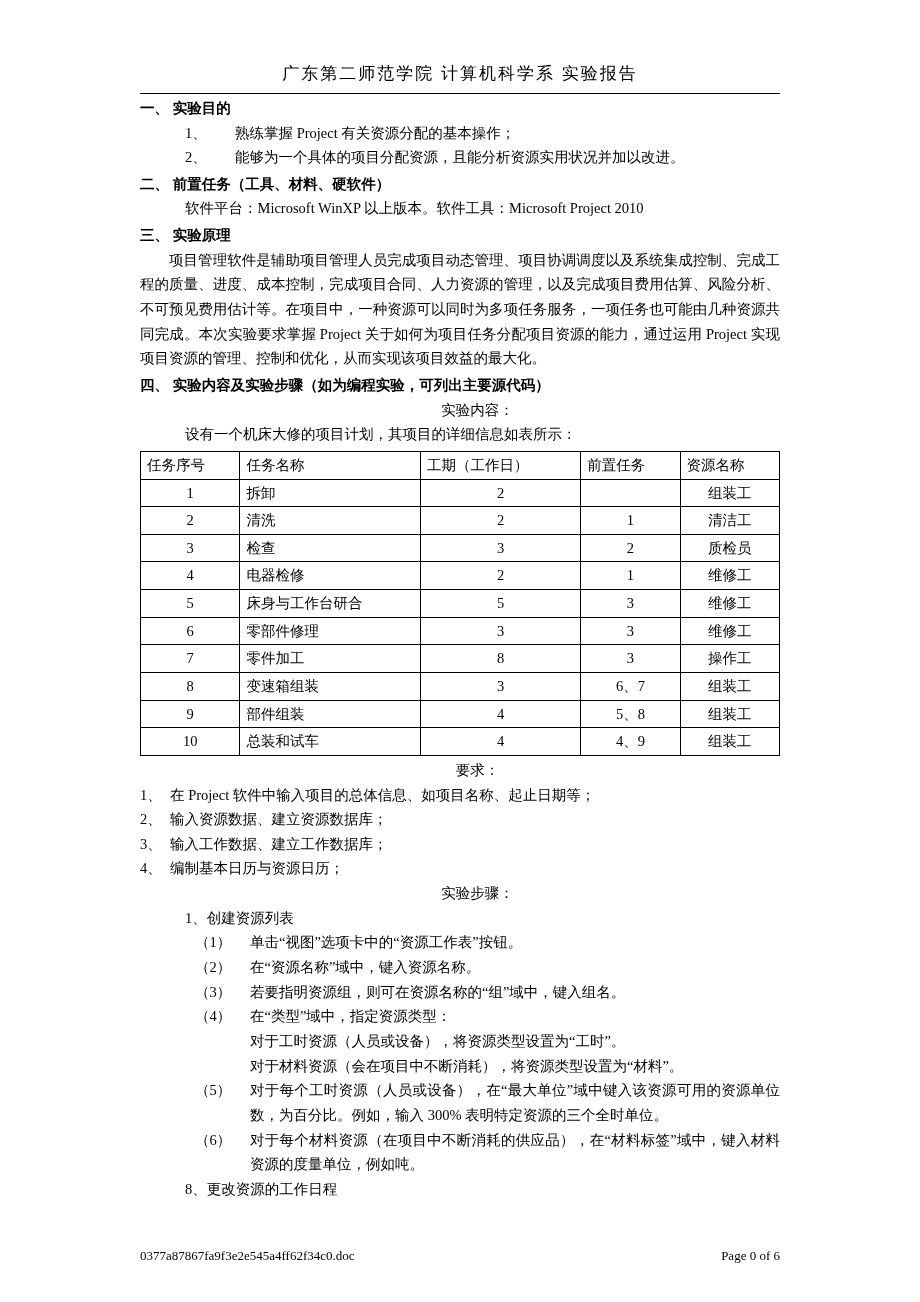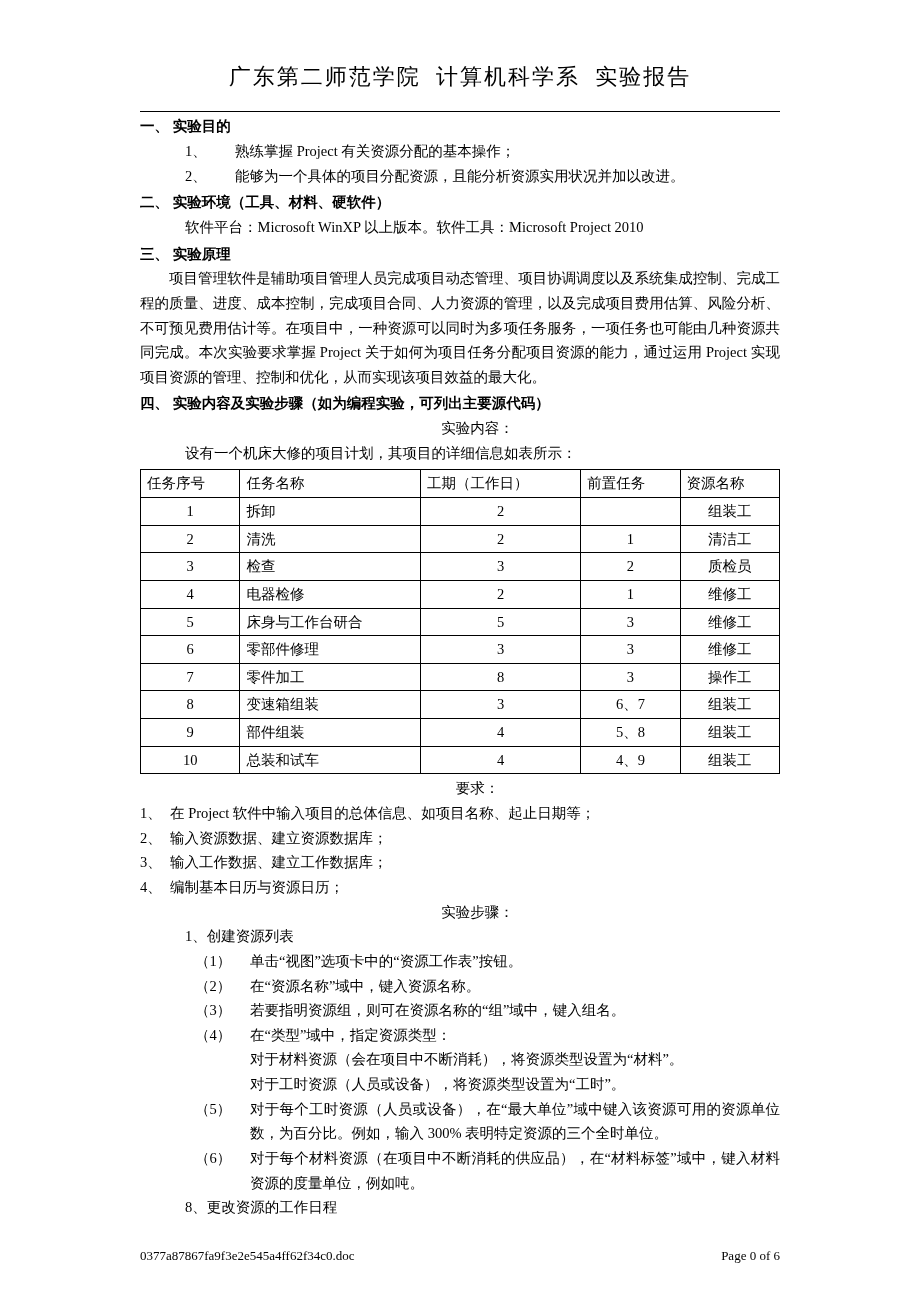--- a/index.html
+++ b/index.html
@@ -13,26 +13,26 @@
     width: 920px;
     min-height: 1302px;
     box-sizing: border-box;
     padding: 60px 140px 40px 140px;
     position: relative;
     font-size: 14.5px;
     line-height: 1.7;
   }
   .header-title {
     text-align: center;
-    font-size: 22px;
+    font-size: 17px;
     letter-spacing: 2px;
-    padding-bottom: 14px;
+    padding-bottom: 4px;
     border-bottom: 1px solid #000;
     margin-bottom: 2px;
-    font-family: Liberation Mono, monospace;
+    font-family: Liberation Sans, sans-serif;
   }
   .section-line {
     margin-top: 2px;
   }
   .section-head {
     font-weight: bold;
   }
   .num-list {
     padding-left: 45px;
   }
@@ -102,21 +102,21 @@
       <span class="n">1、</span>
       <span>熟练掌握 Project 有关资源分配的基本操作；</span>
     </div>
     <div class="num-item">
       <span class="n">2、</span>
       <span>能够为一个具体的项目分配资源，且能分析资源实用状况并加以改进。</span>
     </div>
   </div>
 
   <div class="section-line">
-    <span class="section-head">二、 实验环境（工具、材料、硬软件）</span>
+    <span class="section-head">二、 前置任务（工具、材料、硬软件）</span>
   </div>
   <div class="indent-1">软件平台：Microsoft WinXP 以上版本。软件工具：Microsoft Project 2010</div>
 
   <div class="section-line">
     <span class="section-head">三、 实验原理</span>
   </div>
   <p class="body-text" style="text-indent:2em;padding-left:0;">项目管理软件是辅助项目管理人员完成项目动态管理、项目协调调度以及系统集成控制、完成工程的质量、进度、成本控制，完成项目合同、人力资源的管理，以及完成项目费用估算、风险分析、不可预见费用估计等。在项目中，一种资源可以同时为多项任务服务，一项任务也可能由几种资源共同完成。本次实验要求掌握 Project 关于如何为项目任务分配项目资源的能力，通过运用 Project 实现项目资源的管理、控制和优化，从而实现该项目效益的最大化。</p>
 
   <div class="section-line">
     <span class="section-head">四、 实验内容及实验步骤（如为编程实验，可列出主要源代码）</span>
@@ -239,22 +239,22 @@
         <span class="stxt">在“资源名称”域中，键入资源名称。</span>
       </div>
     <div class="substep">
         <span class="sn">（3）</span>
         <span class="stxt">若要指明资源组，则可在资源名称的“组”域中，键入组名。</span>
       </div>
     <div class="substep">
         <span class="sn">（4）</span>
         <span class="stxt">在“类型”域中，指定资源类型：</span>
       </div>
+    <div class="subsubindent">对于工时资源（人员或设备），将资源类型设置为“工时”。</div>
     <div class="subsubindent">对于材料资源（会在项目中不断消耗），将资源类型设置为“材料”。</div>
-    <div class="subsubindent">对于工时资源（人员或设备），将资源类型设置为“工时”。</div>
     <div class="substep">
         <span class="sn">（5）</span>
         <span class="stxt">对于每个工时资源（人员或设备），在“最大单位”域中键入该资源可用的资源单位数，为百分比。例如，输入 300% 表明特定资源的三个全时单位。</span>
       </div>
     <div class="substep">
         <span class="sn">（6）</span>
         <span class="stxt">对于每个材料资源（在项目中不断消耗的供应品），在“材料标签”域中，键入材料资源的度量单位，例如吨。</span>
       </div>
   </div>
 

